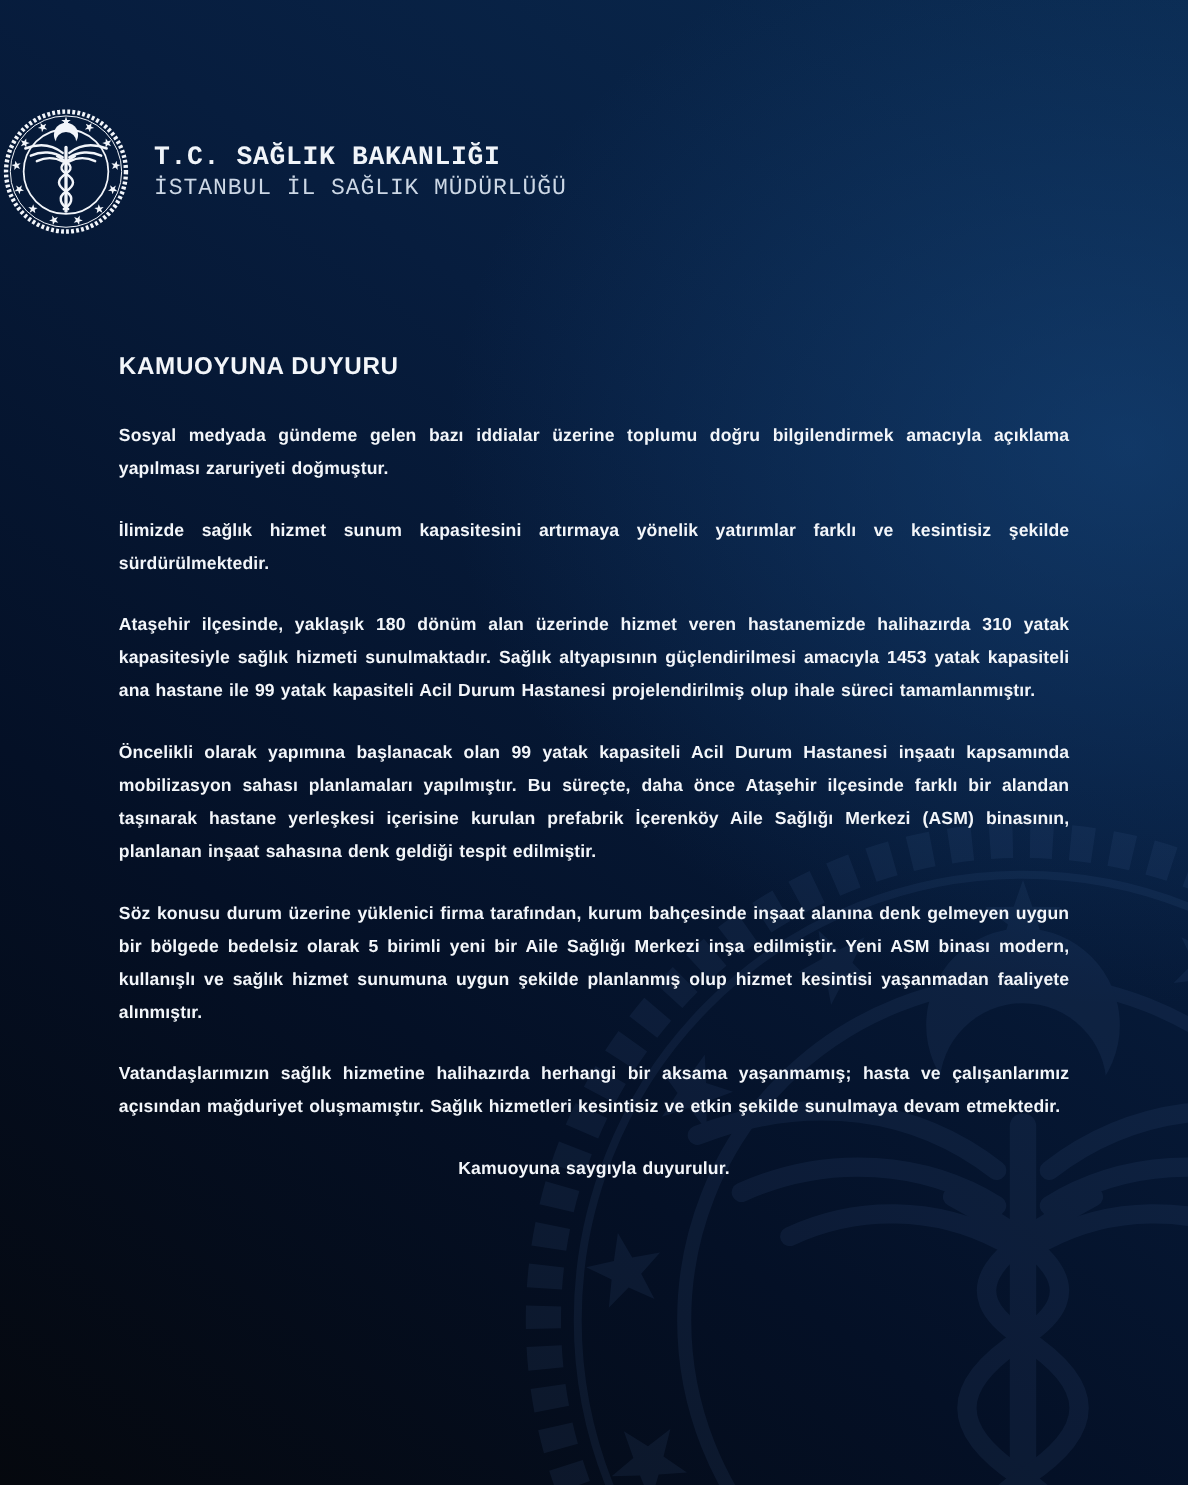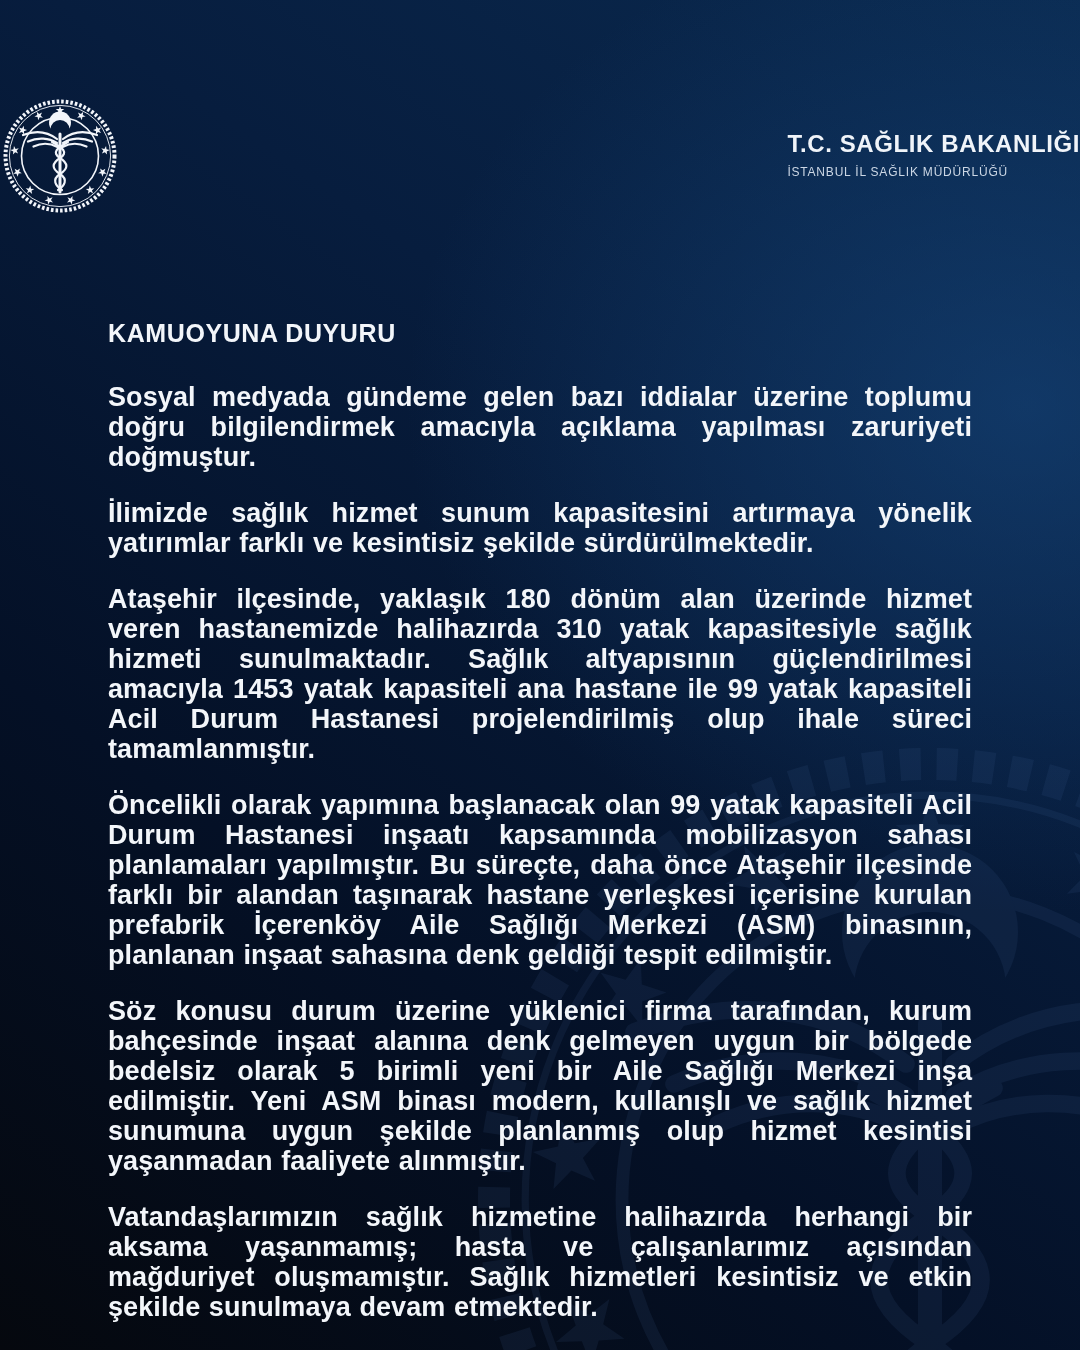--- a/index.html
+++ b/index.html
@@ -10,38 +10,38 @@
       radial-gradient(1000px 820px at 95% 30%, rgba(24,74,130,0.55), rgba(24,74,130,0) 62%),
       linear-gradient(215deg, #0a2a50 0%, #071d3e 34%, #041026 68%, #05080e 100%);
   }
   .defs-holder{position:absolute;width:0;height:0;overflow:hidden;}
   .watermark{
     position:absolute;right:-330px;bottom:-330px;width:960px;height:960px;
     color:#46689c;opacity:0.12;pointer-events:none;
   }
   .header{
     position:absolute;top:96px;left:0;width:1080px;
-    display:flex;align-items:center;justify-content:space-between;gap:20px;
+    display:flex;align-items:center;justify-content:flex-start;gap:20px;font-family:Liberation Mono, monospace;
   }
   .logo{width:120px;height:120px;color:#f2f5fa;flex:0 0 auto;}
   .org-text{display:flex;flex-direction:column;}
   .org-title{
     color:#f0f4f9;font-size:24px;font-weight:700;letter-spacing:0.6px;line-height:30px;
   }
   .org-subtitle{
-    color:#ccd7e5;font-size:12px;font-weight:400;letter-spacing:0.8px;line-height:24px;margin-top:1px;
+    color:#ccd7e5;font-size:21px;font-weight:400;letter-spacing:0.8px;line-height:24px;margin-top:1px;
   }
   .content{
     position:absolute;top:318px;left:108px;width:864px;color:#f3f6fa;
   }
   .announcement-title{
-    font-size:25px;font-weight:700;letter-spacing:0.6px;line-height:30px;margin:0 0 34px 0;
+    font-size:22px;font-weight:700;letter-spacing:0.6px;line-height:30px;margin:0 0 34px 0;
   }
   .content p{
-    margin:0 0 26px 0;font-size:27px;font-weight:700;line-height:30px;
+    margin:0 0 26px 0;font-size:16px;font-weight:700;line-height:30px;
     text-align:justify;word-spacing:1px;letter-spacing:0.1px;
   }
   .content p.closing{text-align:center;margin-bottom:0;}
 </style>
 </head>
 <body>
 
 <svg class="defs-holder" xmlns="http://www.w3.org/2000/svg" aria-hidden="true">
   <defs>
     <path id="star-def" d="M0,-4.5 L1.06,-1.46 L4.28,-1.39 L1.71,0.56 L2.65,3.64 L0,1.8 L-2.65,3.64 L-1.71,0.56 L-4.28,-1.39 L-1.06,-1.46 Z" fill="currentColor"></path>

